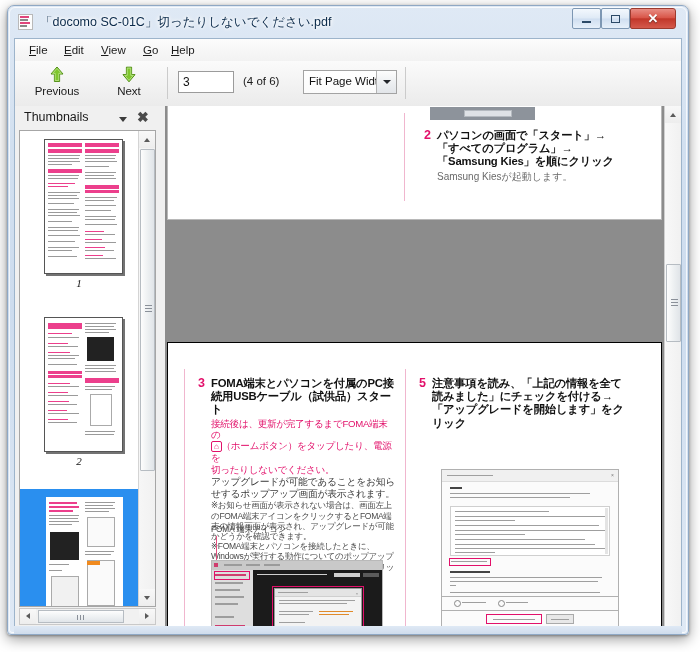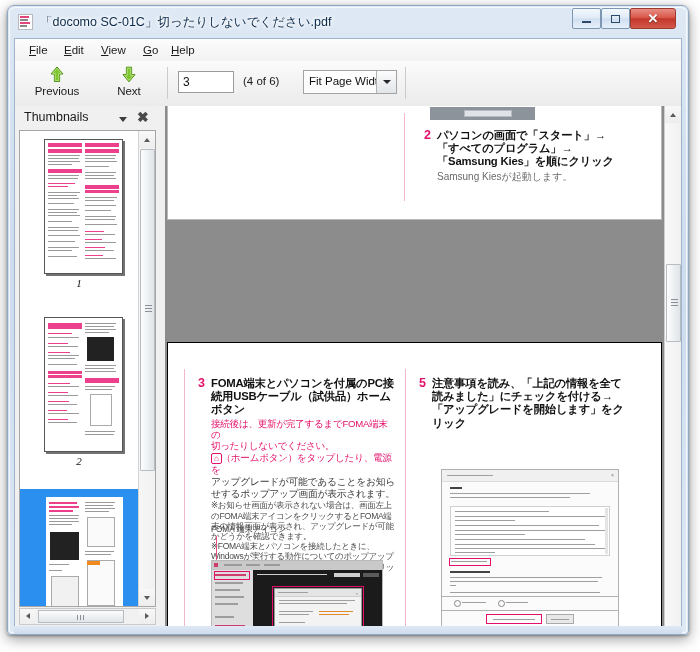--- a/index.html
+++ b/index.html
@@ -508,26 +508,26 @@
             <div class="doc-page" style="left:2px;top:236px;width:495px;height:400px;">
 
               <div class="sidebar-rule" style="left:16px;top:26px;height:350px;"></div>
               <div class="sidebar-rule" style="left:237px;top:26px;height:350px;"></div>
 
               <div class="pg-col" style="left:24px;width:205px;">
 
                 <div class="step" style="left:0;top:34px;width:205px;">
                   <div class="step-num">3</div>
                   <div class="step-body">
-                    <div class="st-head">FOMA端末とパソコンを付属のPC接続用USBケーブル（試供品）ホームボタン</div>
+                    <div class="st-head">FOMA端末とパソコンを付属のPC接続用USBケーブル（試供品）スタート</div>
                     <div class="st-warn" style="margin-top:1px;">接続後は、更新が完了するまでFOMA端末の</div>
-                    <div class="st-warn">切ったりしないでください。</div>
                     <div class="st-warn">
                       <span class="home-key">⌂</span><span>（ホームボタン）をタップしたり、電源を</span>
                     </div>
+                    <div class="st-warn">切ったりしないでください。</div>
                     <div class="st-sub" style="margin-top:1px;">アップグレードが可能であることをお知らせするポップアップ画面が表示されます。</div>
                     <div class="st-note" style="margin-top:1px;">※お知らせ画面が表示されない場合は、画面左上のFOMA端末アイコンをクリックするとFOMA端末の情報画面が表示され、アップグレードが可能かどうかを確認できます。</div>
                     <div class="st-note">※FOMA端末とパソコンを接続したときに、Windowsが実行する動作についてのポップアップ画面が表示された場合は「キャンセル」をクリックしてください。</div>
                   </div>
                 </div>
 
                 <div class="caption" style="left:19px;top:181px;">FOMA 端末アイコン</div>
                 <div class="leader" style="left:24px;top:193px;height:24px;"></div>
 
                 <div class="shot" style="left:19px;top:217px;width:172px;height:112px;background:#d9d9d9;border:1px solid #b9b9b9;box-sizing:border-box;">

